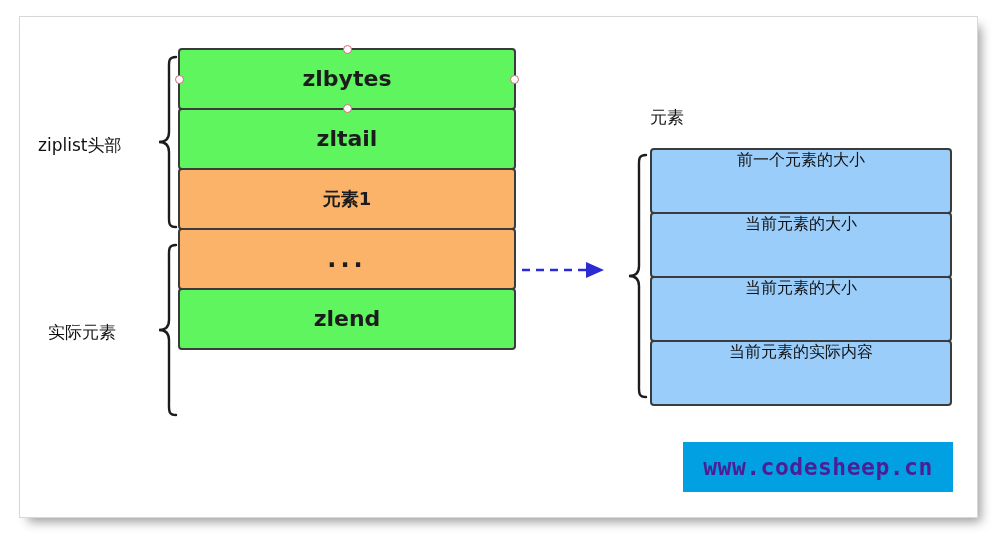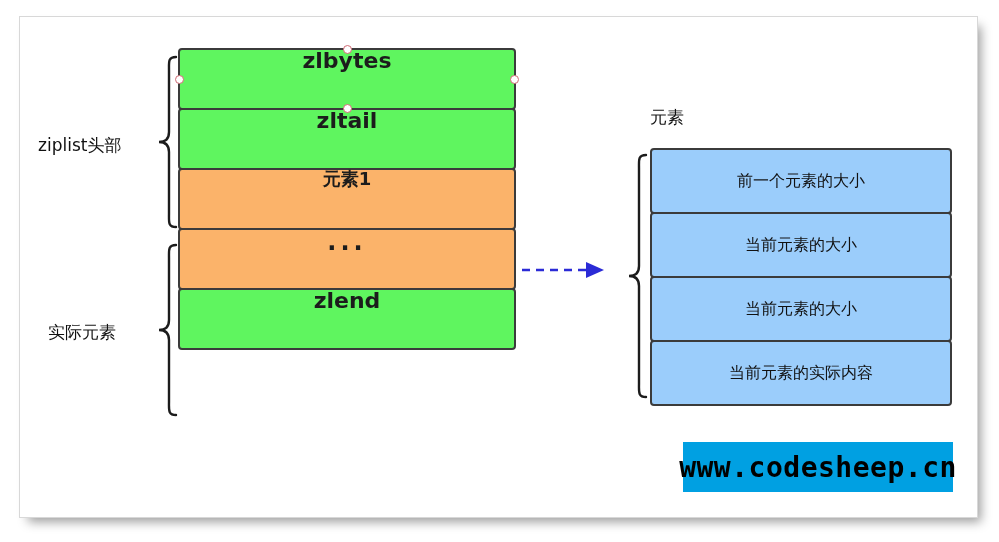--- a/index.html
+++ b/index.html
@@ -18,21 +18,21 @@
   }
 
   
   .stack{position:absolute;left:178px;top:48px;width:338px;}
   .row{
     box-sizing:border-box;
     width:338px;height:62px;
     border:2px solid #3b3b3b;
     border-radius:4px;
     margin-top:-2px;
-    display:flex;justify-content:center;
+    display:flex;align-items:center;justify-content:center;
     position:relative;
   }
   .row:first-child{margin-top:0;}
   .row.green{background:#5ff55f;}
   .row.orange{background:#fbb36a;}
   .row .lbl{
     font-size:22px;font-weight:bold;color:#1c1c1c;
     letter-spacing:0px;line-height:1;
   }
   .row.cjk .lbl{font-size:18px;font-weight:bold;}
@@ -69,33 +69,33 @@
     text-align:left;font-size:17px;color:#111;
   }
   .detail-stack{position:absolute;left:650px;top:148px;width:302px;}
   .drow{
     box-sizing:border-box;
     width:302px;height:66px;
     background:#9bcdfb;
     border:2px solid #3b3b3b;
     border-radius:4px;
     margin-top:-2px;
-    display:flex;align-items:center;justify-content:center;
+    display:flex;justify-content:center;
   }
   .drow:first-child{margin-top:0;}
   .drow .lbl{font-size:16px;color:#111;}
 
   
   .watermark{
     position:absolute;left:683px;top:442px;width:270px;height:50px;
     background:#00a0e2;
     display:flex;align-items:center;justify-content:center;
   }
   .watermark span{
-    color:#000000;font-size:28px;font-weight:bold;
+    color:#4c1d95;font-size:23px;font-weight:bold;
     font-family:"DejaVu Sans Mono","Liberation Mono",monospace;
     letter-spacing:0.5px;
   }
 </style>
 </head>
 <body>
 
 <div id="root">
   <div class="canvas"></div>
 

